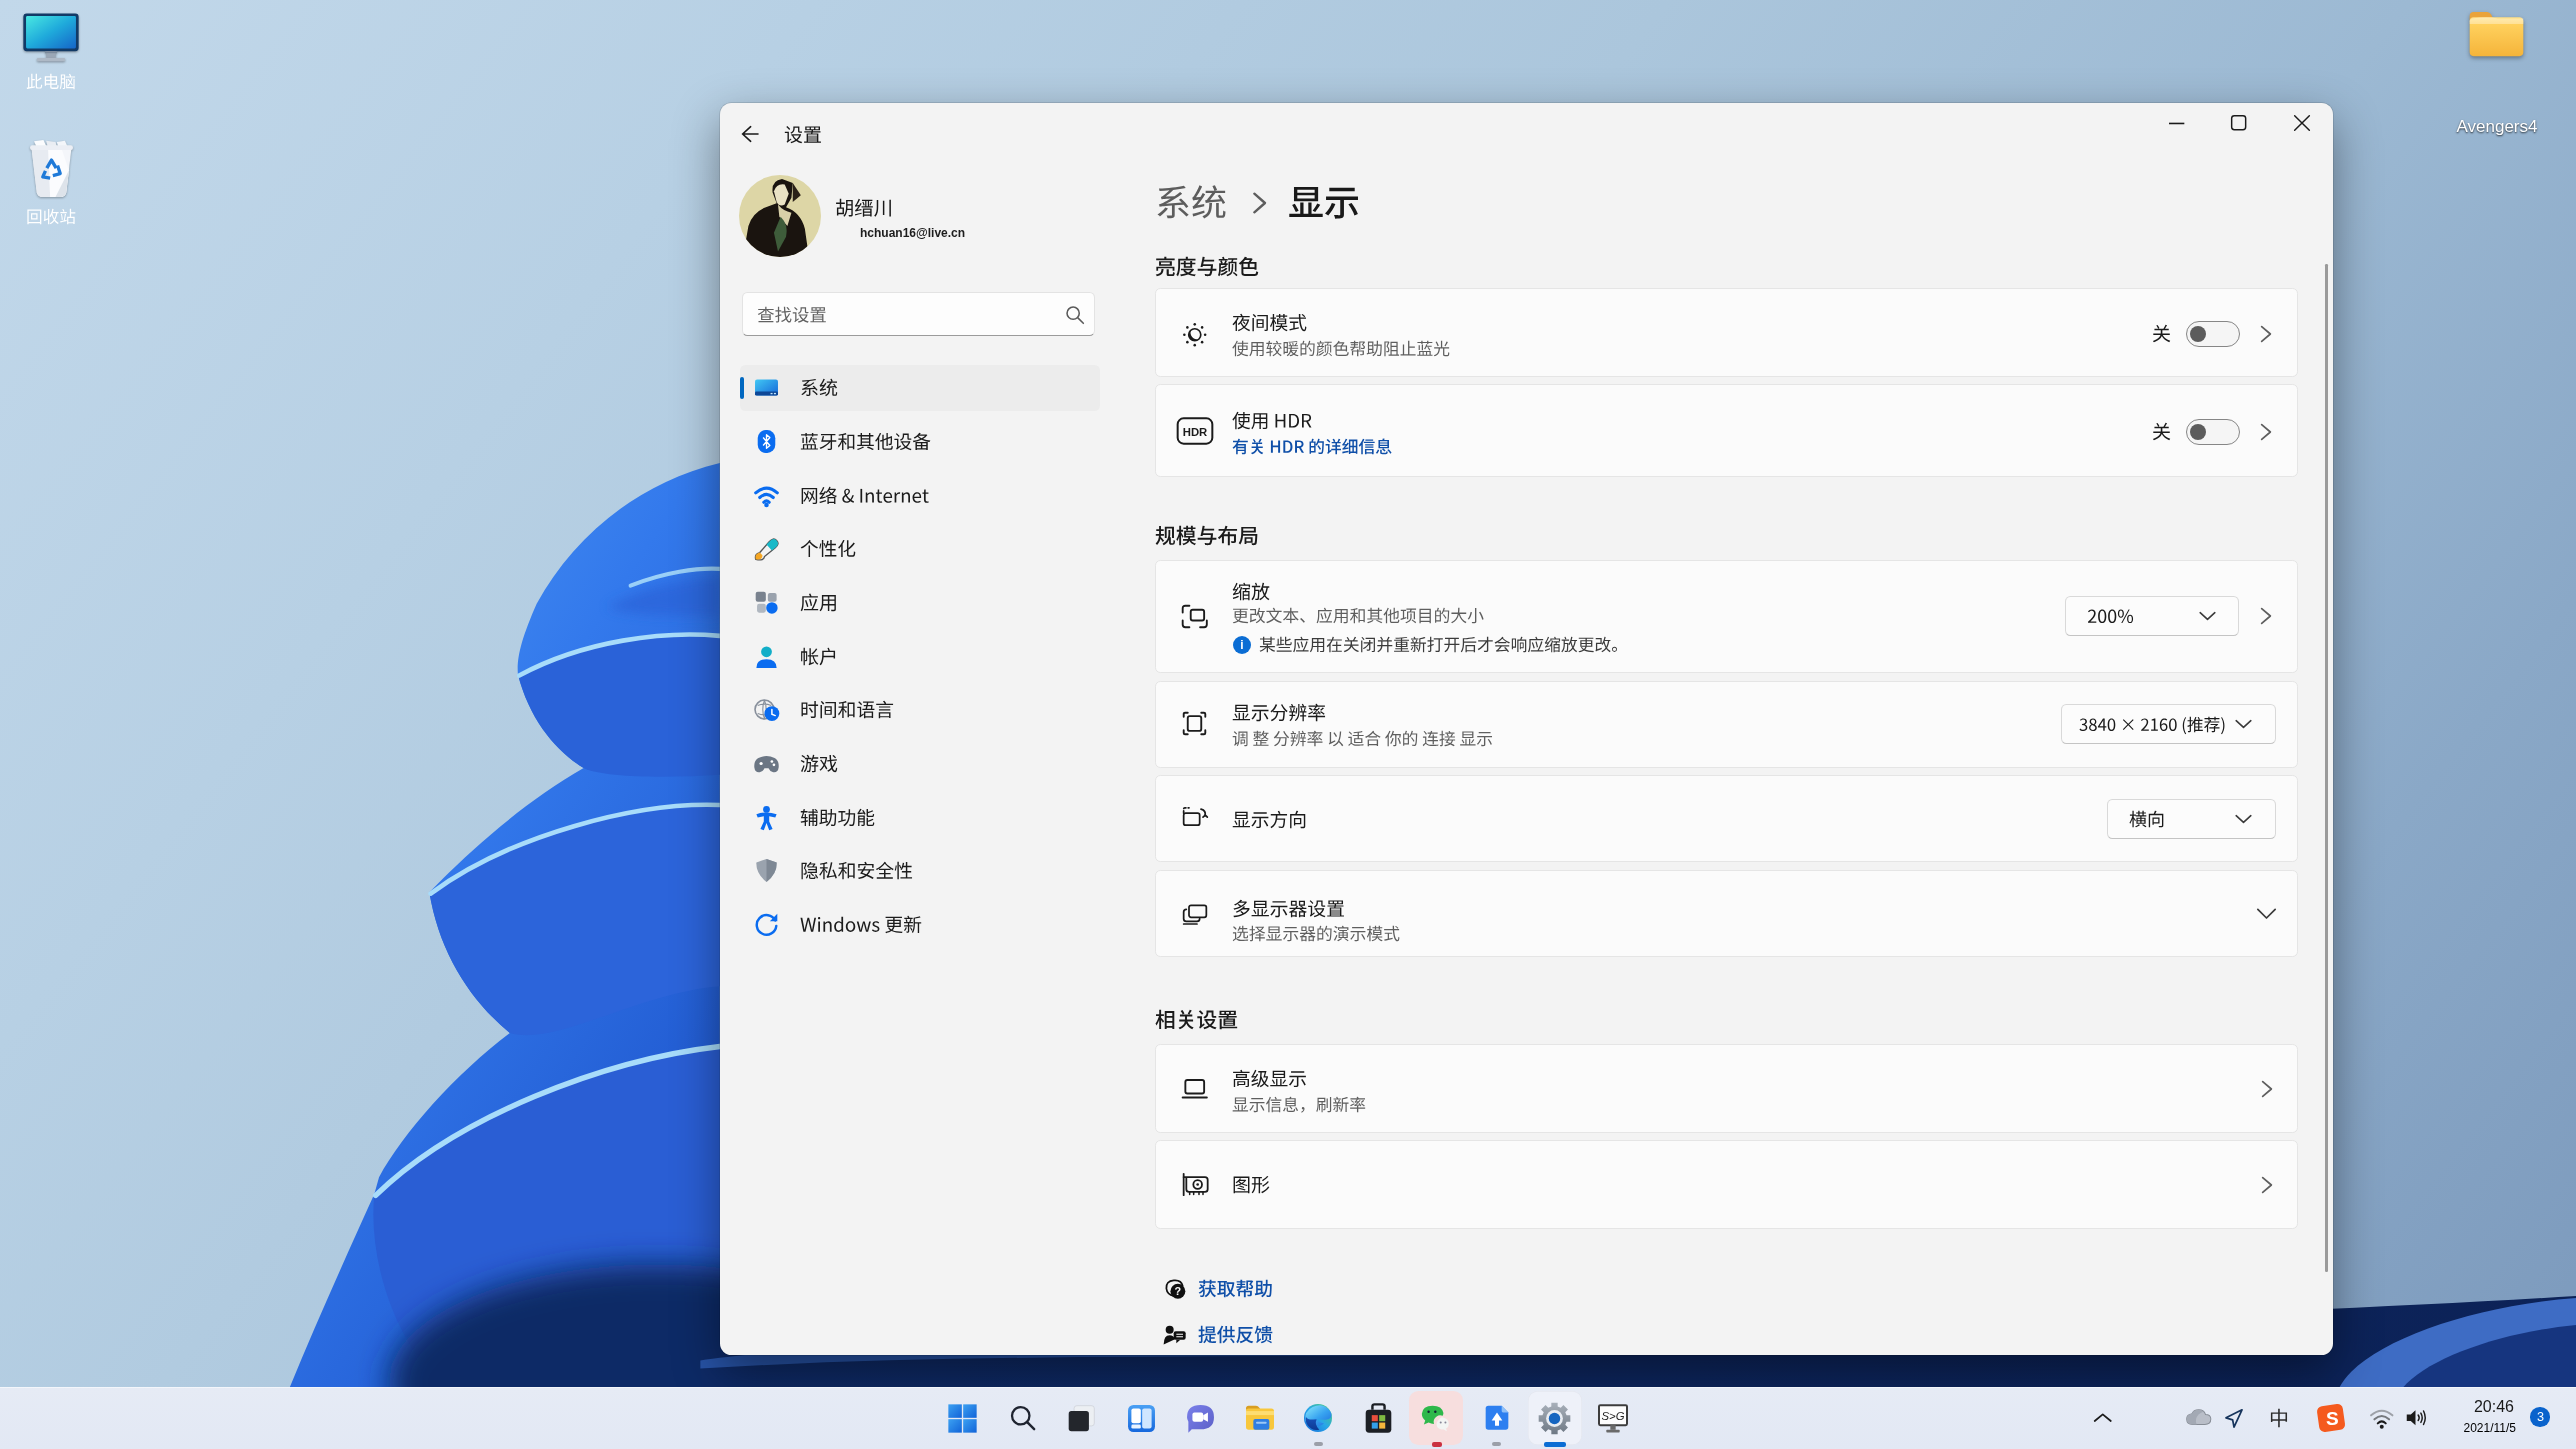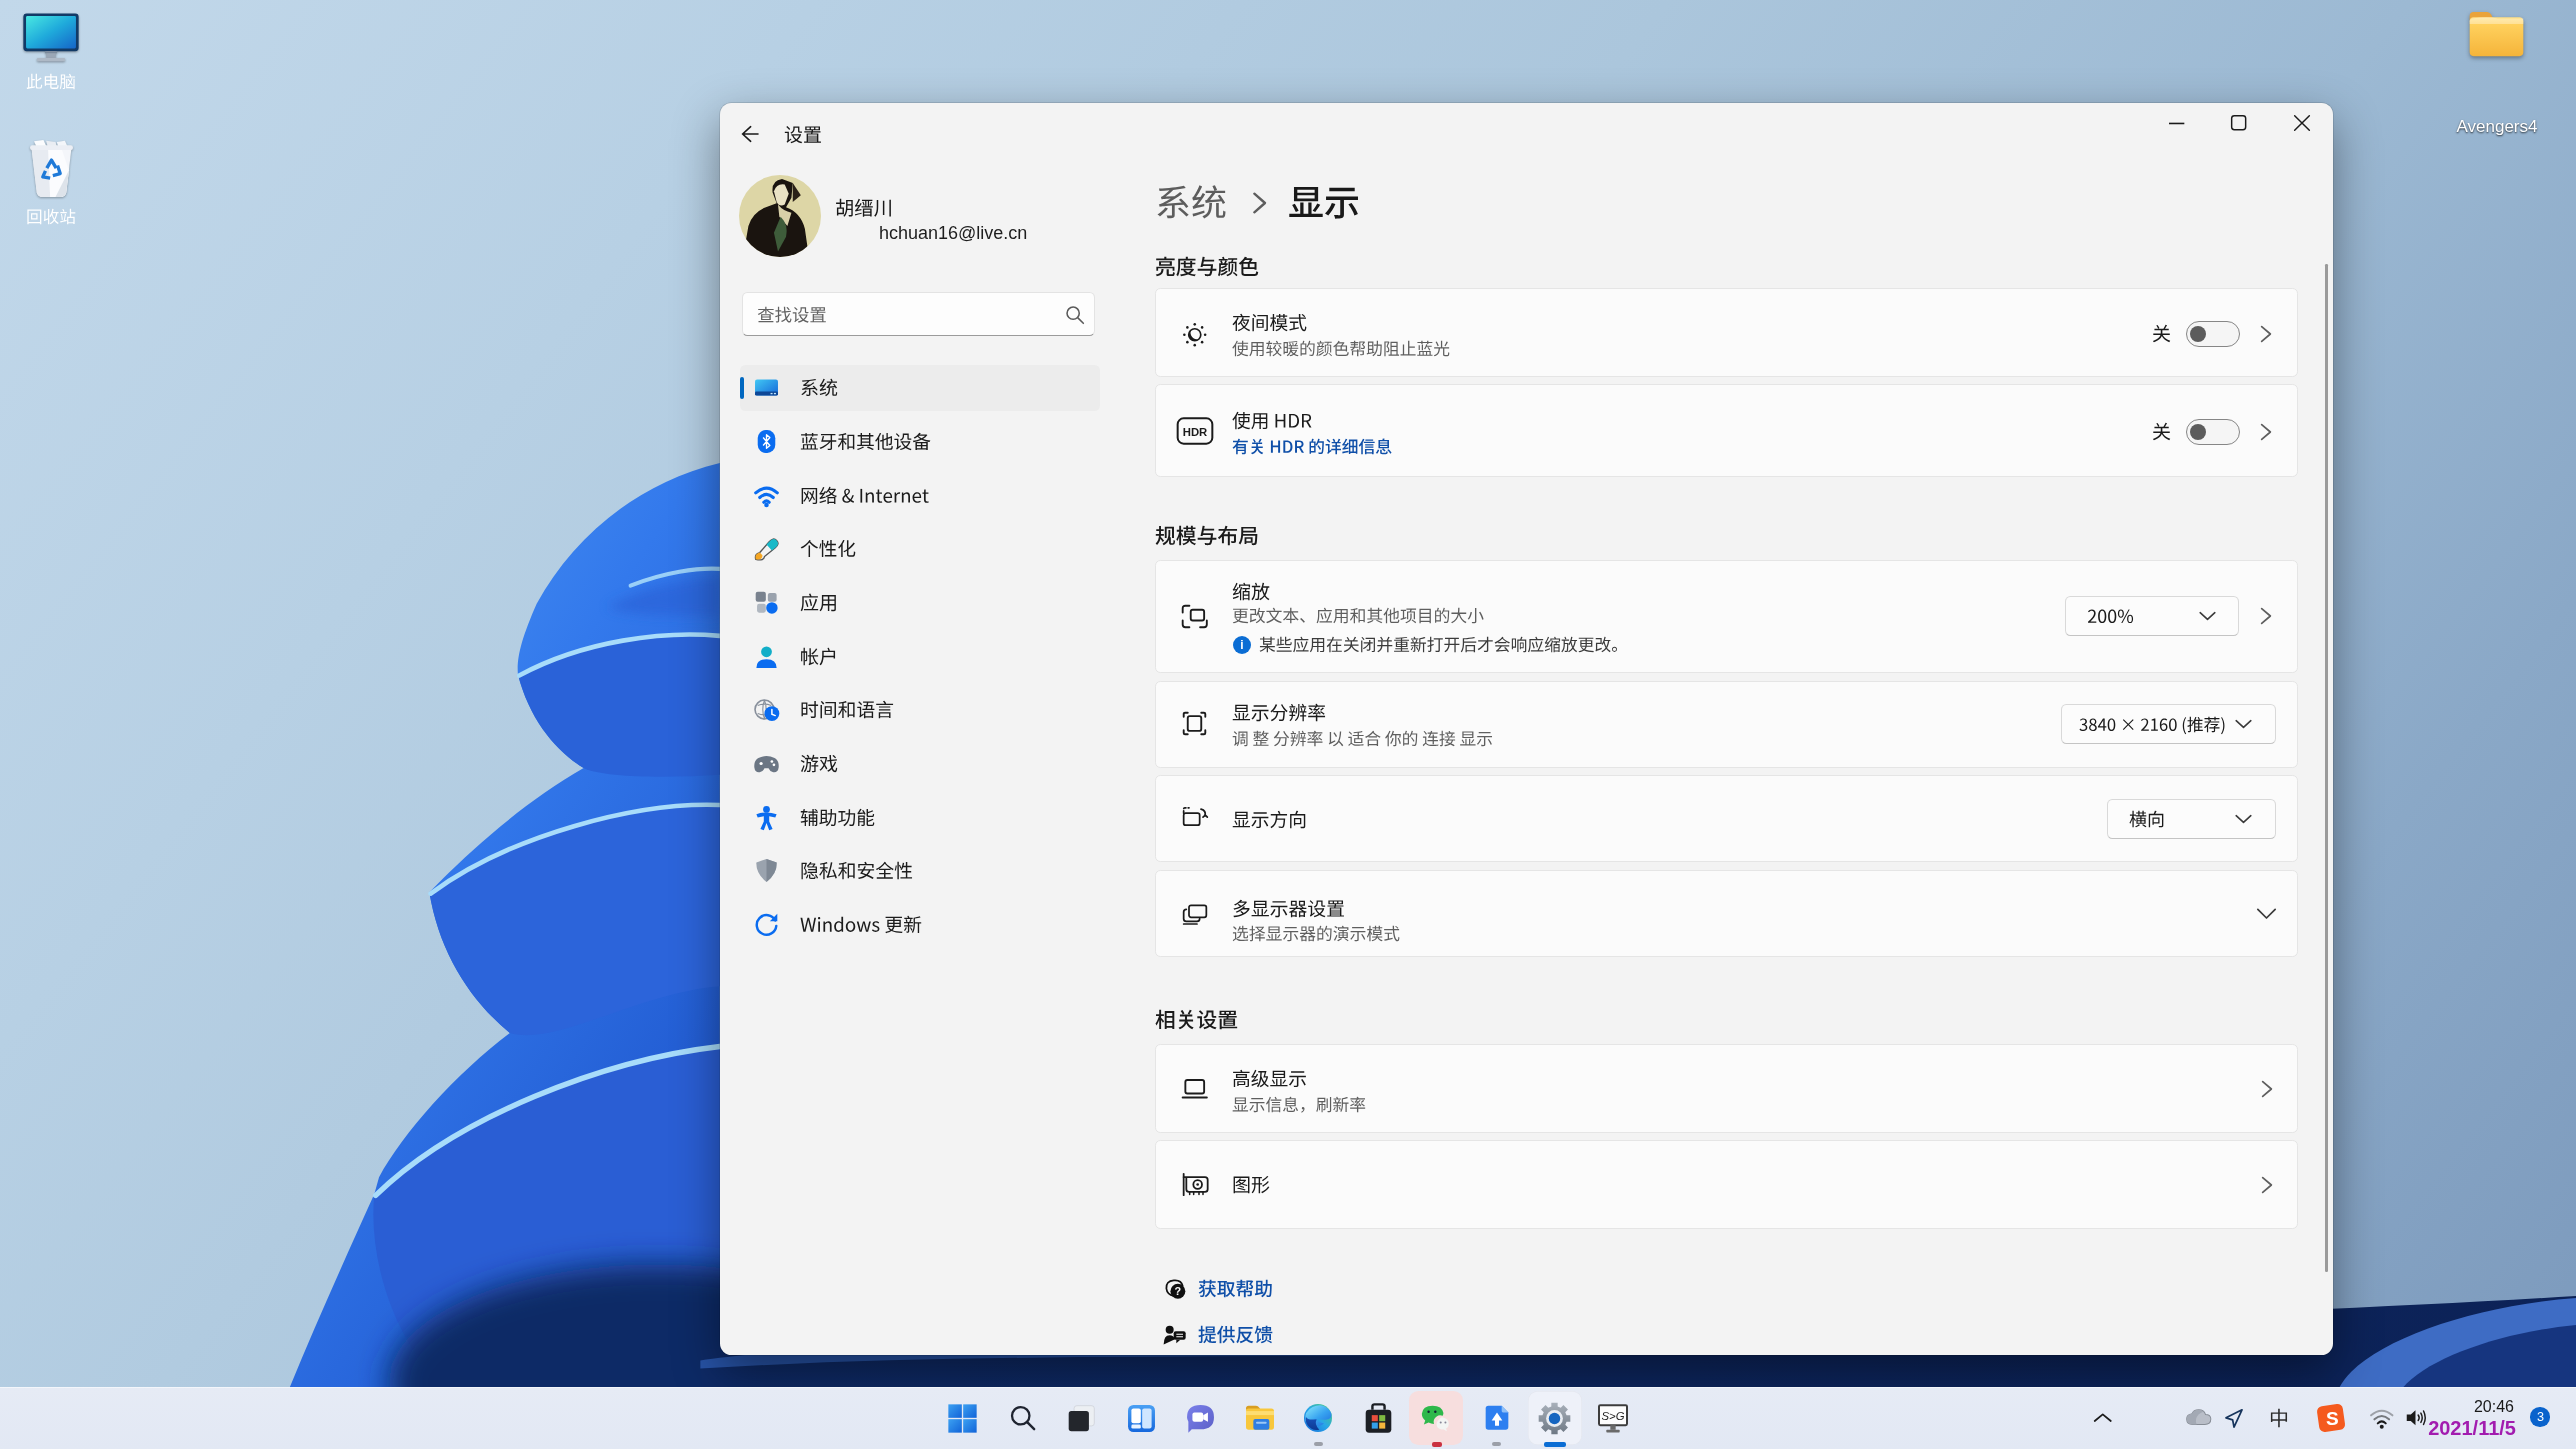--- a/index.html
+++ b/index.html
@@ -308,21 +308,21 @@
 <path d="M 58 44 Q 66 54 78 56 L 72 76 L 60 62 Z" fill="#d8d0a8"></path>
 <path d="M 62 62 Q 74 74 70 92 L 58 114 L 52 86 Z" fill="#3e5c3a"></path>
 <path d="M 80 12 L 92 30 L 80 40 Z" fill="#2a2118"></path>
 </g>
   </svg>
 <svg style="left:835px;top:198px" width="58" height="19.5" viewBox="0 0 3000 1000" fill="#1a1a1a">
     <use href="#gR80E1" x="0"></use>
     <use href="#gR7F19" x="1000"></use>
     <use href="#gR5DDD" x="2000"></use>
   </svg>
-<div style="position:absolute;left:879px;top:222px;font-size:18px;line-height:23px;color:#1d1d1d;font-weight:400;white-space:nowrap;">hchuan16@live.cn</div>
+<div style="position:absolute;left:860px;top:222px;font-size:12px;line-height:23px;color:#1d1d1d;font-weight:700;white-space:nowrap;">hchuan16@live.cn</div>
 <div style="position:absolute;left:742px;top:292px;width:353px;height:44px;background:#fdfdfd;
 border:0.7px solid #e3e3e3;border-bottom-color:#9b9b9b;border-radius:5.4px;"></div>
 <svg style="left:757px;top:306px" width="70" height="17.4" viewBox="0 0 4000 1000" fill="#616161">
     <use href="#gR67E5" x="0"></use>
     <use href="#gR627E" x="1000"></use>
     <use href="#gR8BBE" x="2000"></use>
     <use href="#gR7F6E" x="3000"></use>
   </svg>
 <svg style="left:1065px;top:305px;" width="19" height="19" viewBox="0 0 28 28">
     <circle cx="12" cy="12" r="9" stroke="#5a5a5a" stroke-width="2.3" fill="none"></circle>
@@ -971,15 +971,15 @@
   </svg>
 <svg style="left:2404px;top:1407px;" width="27" height="21.5" viewBox="0 0 40 32">
     <path d="M 4 11 L 10 11 L 17 5 L 17 27 L 10 21 L 4 21 Z" fill="#1b1b1b"></path>
 <g fill="none" stroke="#1b1b1b" stroke-width="2.2" stroke-linecap="round">
 <path d="M 21 12 Q 24 16 21 20"></path>
       <path d="M 25 9 Q 29 16 25 23"></path>
       <path d="M 29 6 Q 34 16 29 26"></path>
     </g>
   </svg>
 <div style="position:absolute;right:62px;top:1395px;font-size:16px;line-height:23px;color:#191919;font-weight:400;white-space:nowrap;">20:46</div>
-<div style="position:absolute;right:60px;top:1417px;font-size:20px;line-height:23px;color:#a21caf;font-weight:700;white-space:nowrap;">2021/11/5</div>
+<div style="position:absolute;right:60px;top:1417px;font-size:12px;line-height:23px;color:#000000;font-weight:400;white-space:nowrap;">2021/11/5</div>
 <div style="position:absolute;left:2530px;top:1407px;width:19.5px;height:19.5px;border-radius:50%;background:#0a63cc;"></div>
 <div style="position:absolute;left:2537px;top:1408px;font-size:12.7px;line-height:18.4px;color:#ffffff;font-weight:400;white-space:nowrap;">3</div>
 
 </body></html>

